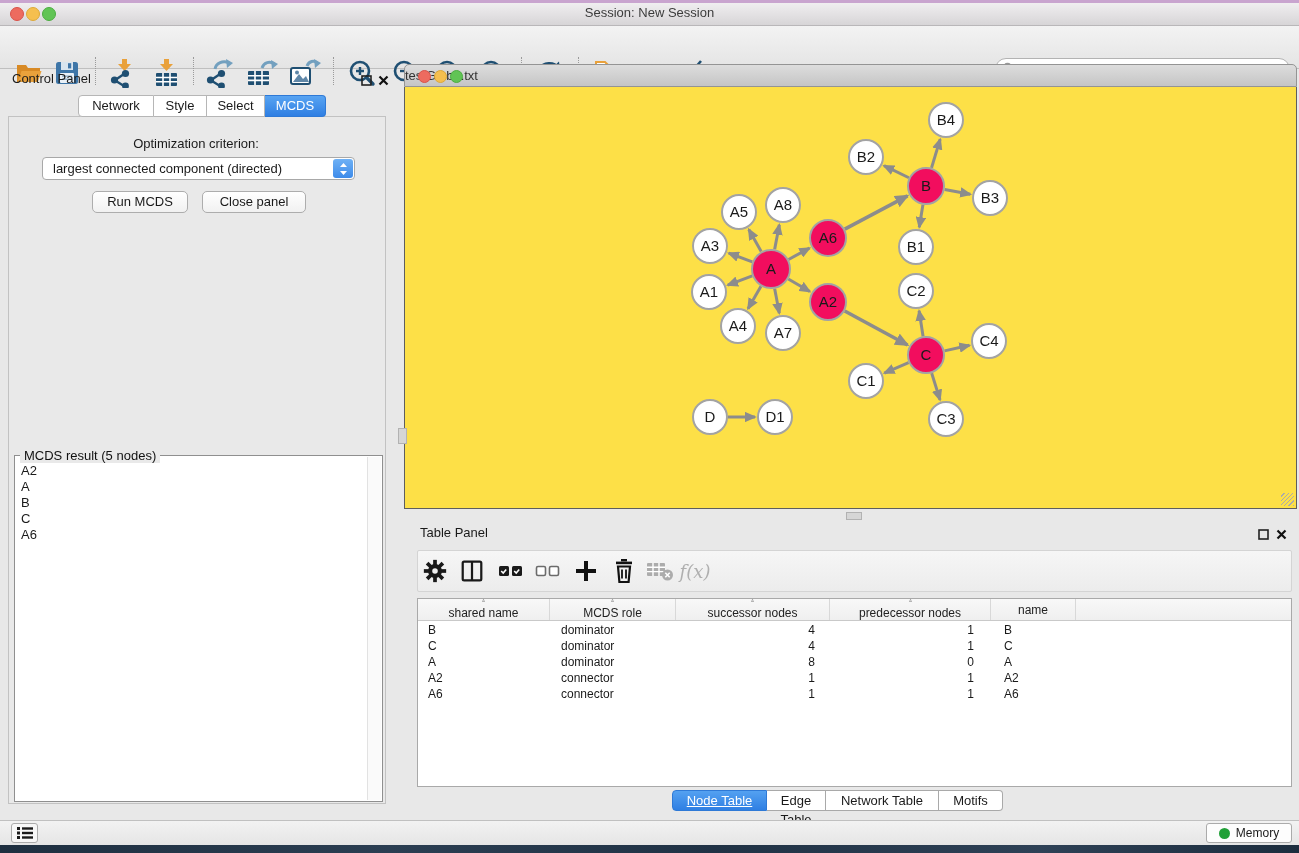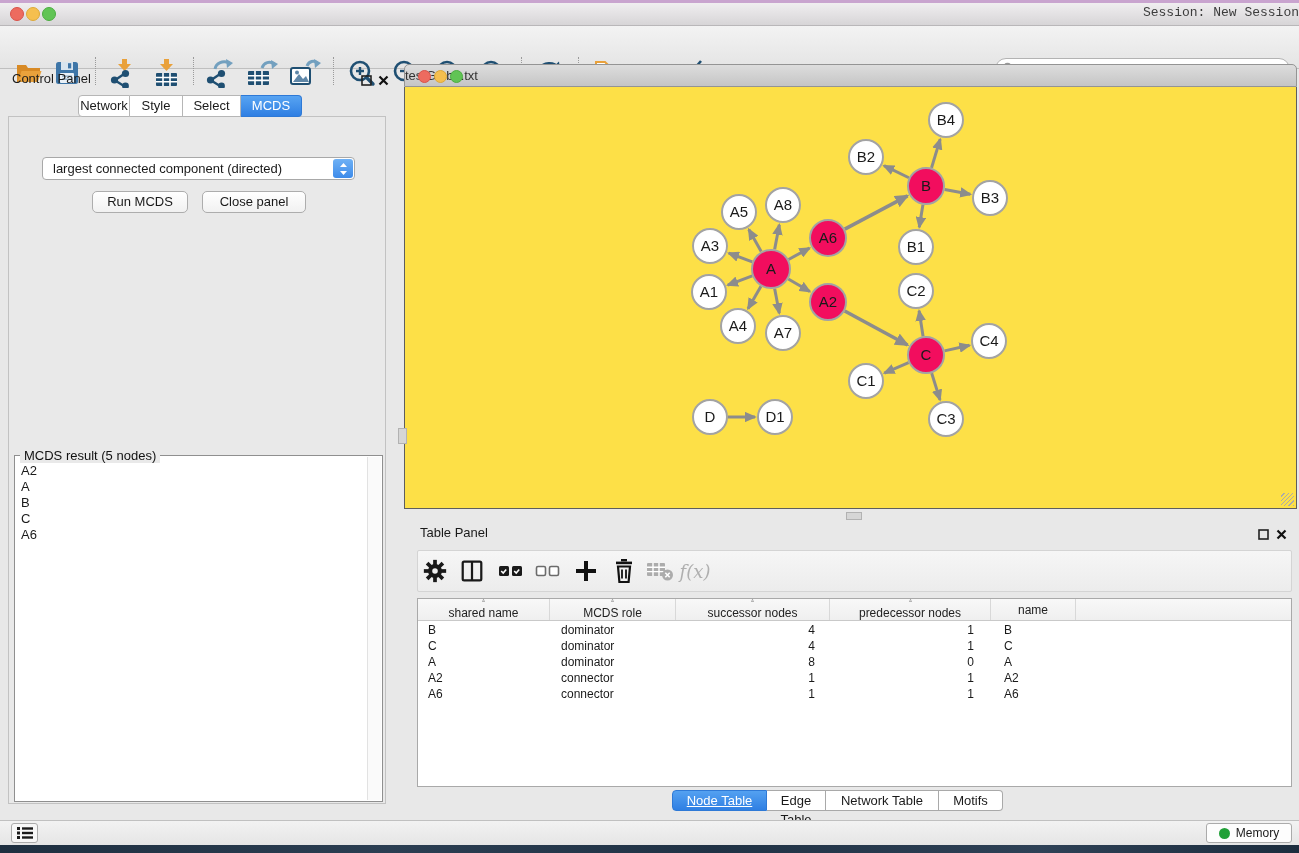--- a/index.html
+++ b/index.html
@@ -3,21 +3,21 @@
 <meta charset="utf-8">
 <style>
   html,body{margin:0;padding:0;background:#555;}
   .screen{position:relative;width:1299px;height:853px;background:#E8E8E8;
     font-family:"Liberation Sans",sans-serif;overflow:hidden;
     -webkit-font-smoothing:antialiased;color:#1a1a1a;}
   .abs{position:absolute;}
   
   .titlebar{left:0;top:0;width:1299px;height:22px;border-top:3px solid #C9A4CF;
     background:linear-gradient(#F0EEF0,#D7D5D7);border-bottom:1px solid #B9B7B9;}
-  .title-text{width:100%;text-align:right;font-size:13px;color:#3C3C3C;line-height:19px;font-family:Liberation Mono, monospace;}
+  .title-text{width:100%;text-align:center;font-size:13px;color:#3C3C3C;line-height:19px;}
   .tl{width:12px;height:12px;border-radius:50%;top:4px;}
   .tl.red{background:#ED6B5F;border:1px solid #D95249;}
   .tl.yel{background:#F5BF4F;border:1px solid #DDA938;}
   .tl.grn{background:#61C455;border:1px solid #4CAD41;}
   
   .toolbar{left:0;top:26px;width:1299px;height:42px;
     background:linear-gradient(#F3F3F3,#E4E4E4);border-bottom:1px solid #BFBFBF;}
   .tico{width:36px;height:36px;top:29px;display:flex;align-items:center;justify-content:center;cursor:default;}
   .tsep{top:31px;height:28px;border-left:1px dotted #9A9A9A;width:0;}
   .search{left:995px;top:32px;width:295px;height:22px;box-sizing:border-box;
@@ -262,26 +262,27 @@
   </span>
   <span class="abs" style="left:378px;top:72px">
     <svg width="11" height="11" viewBox="0 0 11 11">
         <path d="M1.5 1.5 9.5 9.5M9.5 1.5 1.5 9.5" stroke="#111" stroke-width="2.2"></path>
       </svg>
   </span>
 
   <div class="abs panel-box"></div>
 
   <div class="abs tabs">
-    <div class="tab first" style="width:52px">Network</div>
+    <div class="tab first" style="width:76px">Network</div>
     <div class="tab" style="width:53px">Style</div>
     <div class="tab" style="width:58px">Select</div>
     <div class="tab sel" style="width:61px">MCDS</div>
   </div>
 
+  <div class="abs opt-label">Optimization criterion:</div>
 
   <div class="abs combo">
     <span>largest connected component (directed)</span>
     <span class="combo-step">
       <svg width="9" height="14" viewBox="0 0 9 14">
           <path d="M4.5 1 8 5H1z" fill="#fff"></path>
           <path d="M4.5 13 1 9h7z" fill="#fff"></path>
         </svg>
     </span>
   </div>

